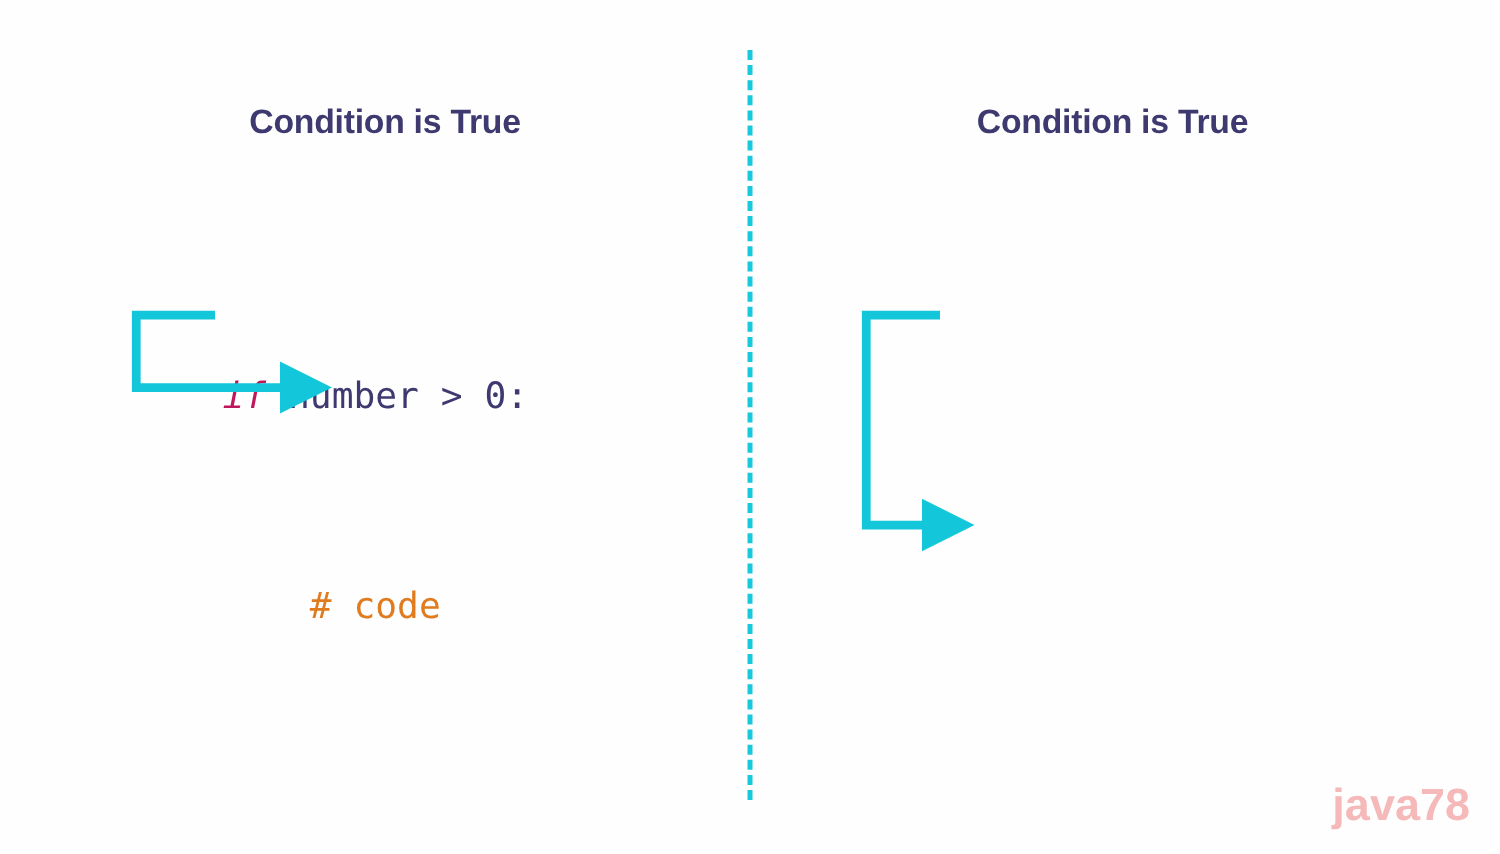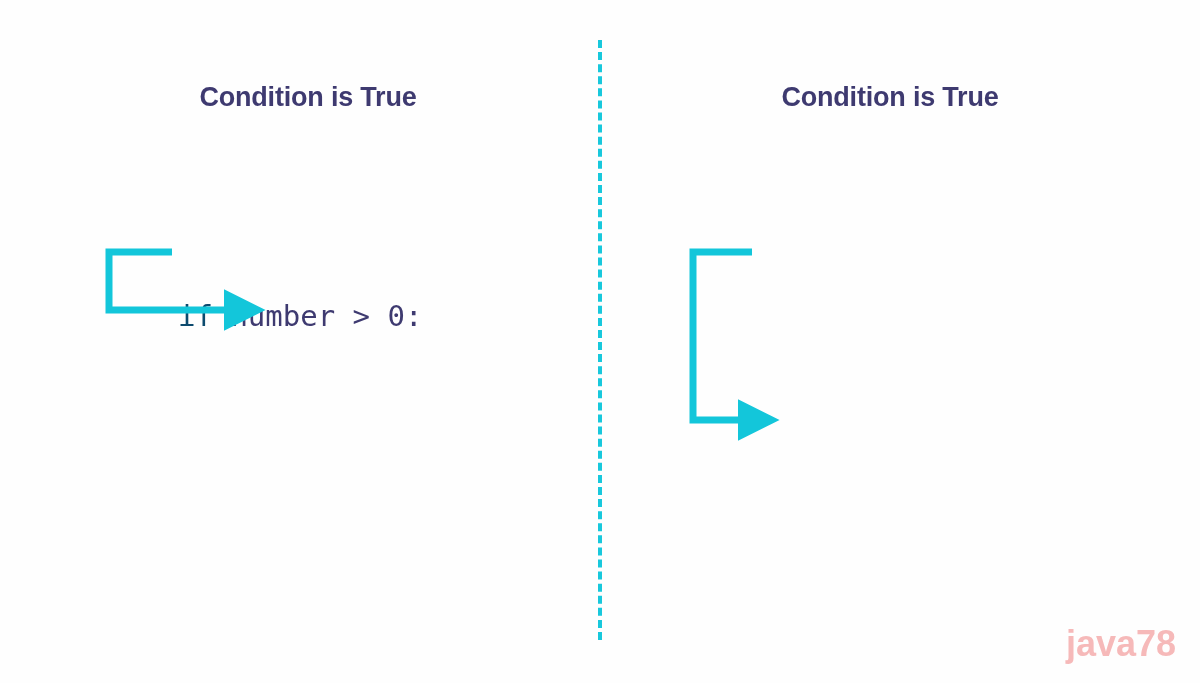--- a/index.html
+++ b/index.html
@@ -67,21 +67,21 @@
     color: #3e3a70;
   }
   .panel-left  .code-block { left: 178px; }
 
   .code-line {
     height: 56px;
     white-space: pre;
   }
 
   .tok-plain { color: #3e3a70; }
-  .tok-kw    { color: #0c4a6e; }
+  .tok-kw    { color: #be185d; font-style: italic; }
   .tok-cmt   { color: #e07b1e; }
 
   
   .arrow-svg {
     position: absolute;
     left: 0;
     top: 0;
     width: 1200px;
     height: 683px;
     pointer-events: none;
@@ -104,20 +104,21 @@
 </head>
 <body>
 
 <div id="canvas">
 
   <div class="panel panel-left">
     <div class="panel-title">Condition is True</div>
 
     <div class="code-block">
       <div class="code-line"><span class="tok-kw">if</span><span class="tok-plain"> number &gt; 0:</span></div>
+      <div class="code-line"><span class="tok-cmt">    # code</span></div>
       
       
       
       
       
     </div>
   </div>
 
   <div class="panel panel-right">
     <div class="panel-title">Condition is True</div>

